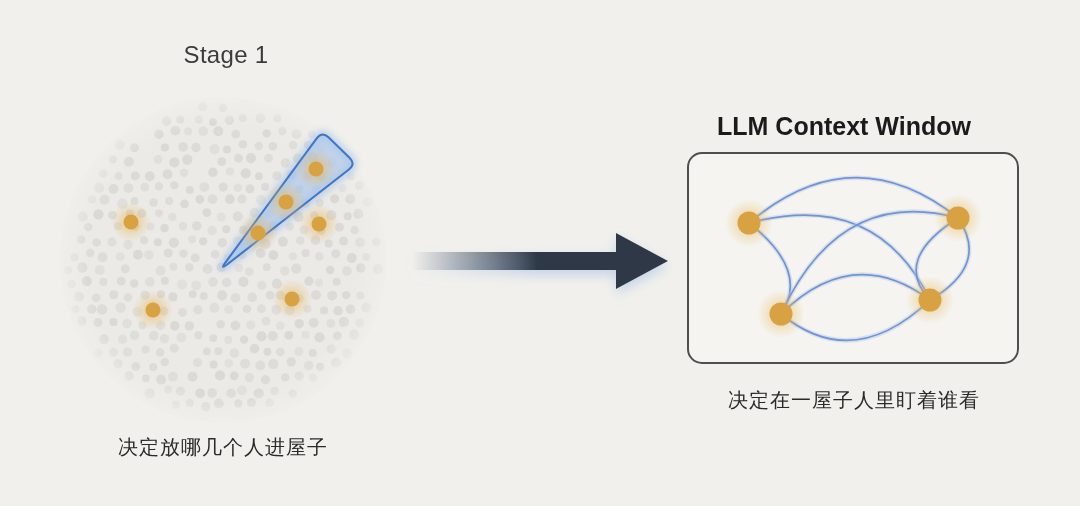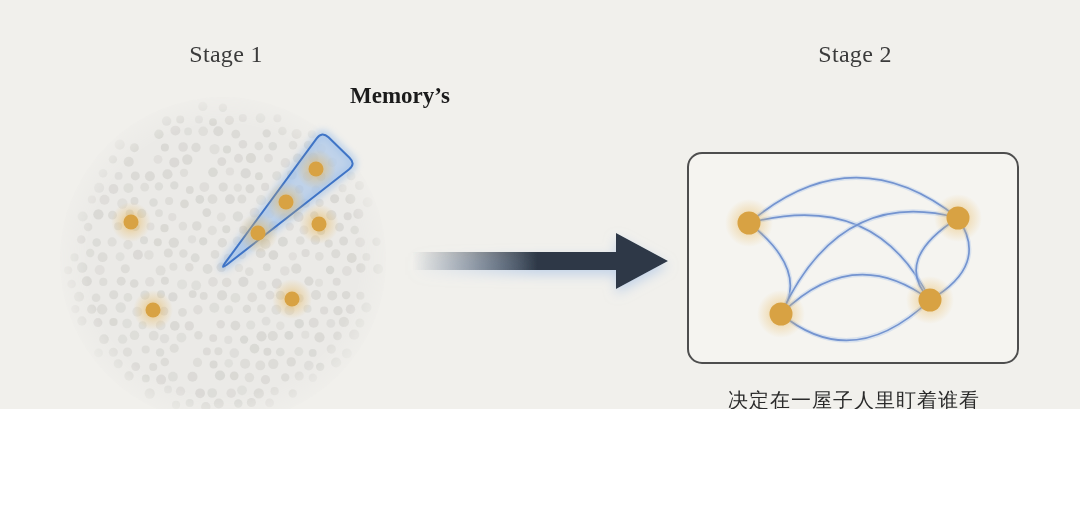--- a/index.html
+++ b/index.html
@@ -1,20 +1,20 @@
 <!DOCTYPE html>
 <html style="--bg: #f1f0ec; --title: #3b3b3b; --label: #1b1b1b; --caption: #2a2a2a;"><head>
 <meta charset="utf-8">
 <style>
   :root{
     --bg:#f1f0ec; --title:#3b3b3b; --label:#1b1b1b; --caption:#2a2a2a;
   }
   *{margin:0;padding:0;box-sizing:border-box;}
   body{background:#fff;font-family:"Liberation Sans","DejaVu Sans",sans-serif;}
-  #stage{position:relative;width:1080px;height:409px;background:var(--bg);overflow:hidden;font-family:Liberation Serif, serif;}
+  #stage{position:relative;width:1080px;height:506px;background:var(--bg);overflow:hidden;}
   #diagram{position:absolute;left:0;top:0;width:1080px;height:506px;}
   .txt{position:absolute;transform:translateX(-50%);white-space:nowrap;}
   .stage-title{font-size:24px;font-weight:500;color:var(--title);letter-spacing:.3px;}
   #stage1-title{left:226px;top:41px;}
   #stage2-title{left:855px;top:41px;}
   .bold-label{font-weight:700;color:var(--label);text-align:center;}
   #memory-attention-label{left:400px;top:82px;font-size:23px;line-height:28px;}
   #llm-context-label{left:844px;top:112px;font-size:25px;}
   .caption{font-size:20px;color:var(--caption);letter-spacing:1px;}
   #stage1-caption{left:223px;top:434px;}
@@ -454,22 +454,22 @@
         <circle cx="781" cy="314" r="11.5" fill="#d8a243"></circle>
       </g>
       <g>
         <circle cx="930" cy="300" r="24" fill="url(#glowG)"></circle>
         <circle cx="930" cy="300" r="11.5" fill="#d8a243"></circle>
       </g>
     </svg>
 
   <div class="txt stage-title" id="stage1-title">Stage 1</div>
 
-  <div class="txt stage-title" id="stage2-title">Stage 2</div>
 
   <div class="txt bold-label" id="memory-attention-label">
-    <div>Memory’s</div>
   </div>
 
-
+  <div class="txt bold-label" id="llm-context-label">LLM Context Window</div>
+
+  <div class="txt caption" id="stage1-caption">决定放哪几个人进屋子</div>
 
   <div class="txt caption" id="stage2-caption">决定在一屋子人里盯着谁看</div>
 </div>
 
 </body></html>

